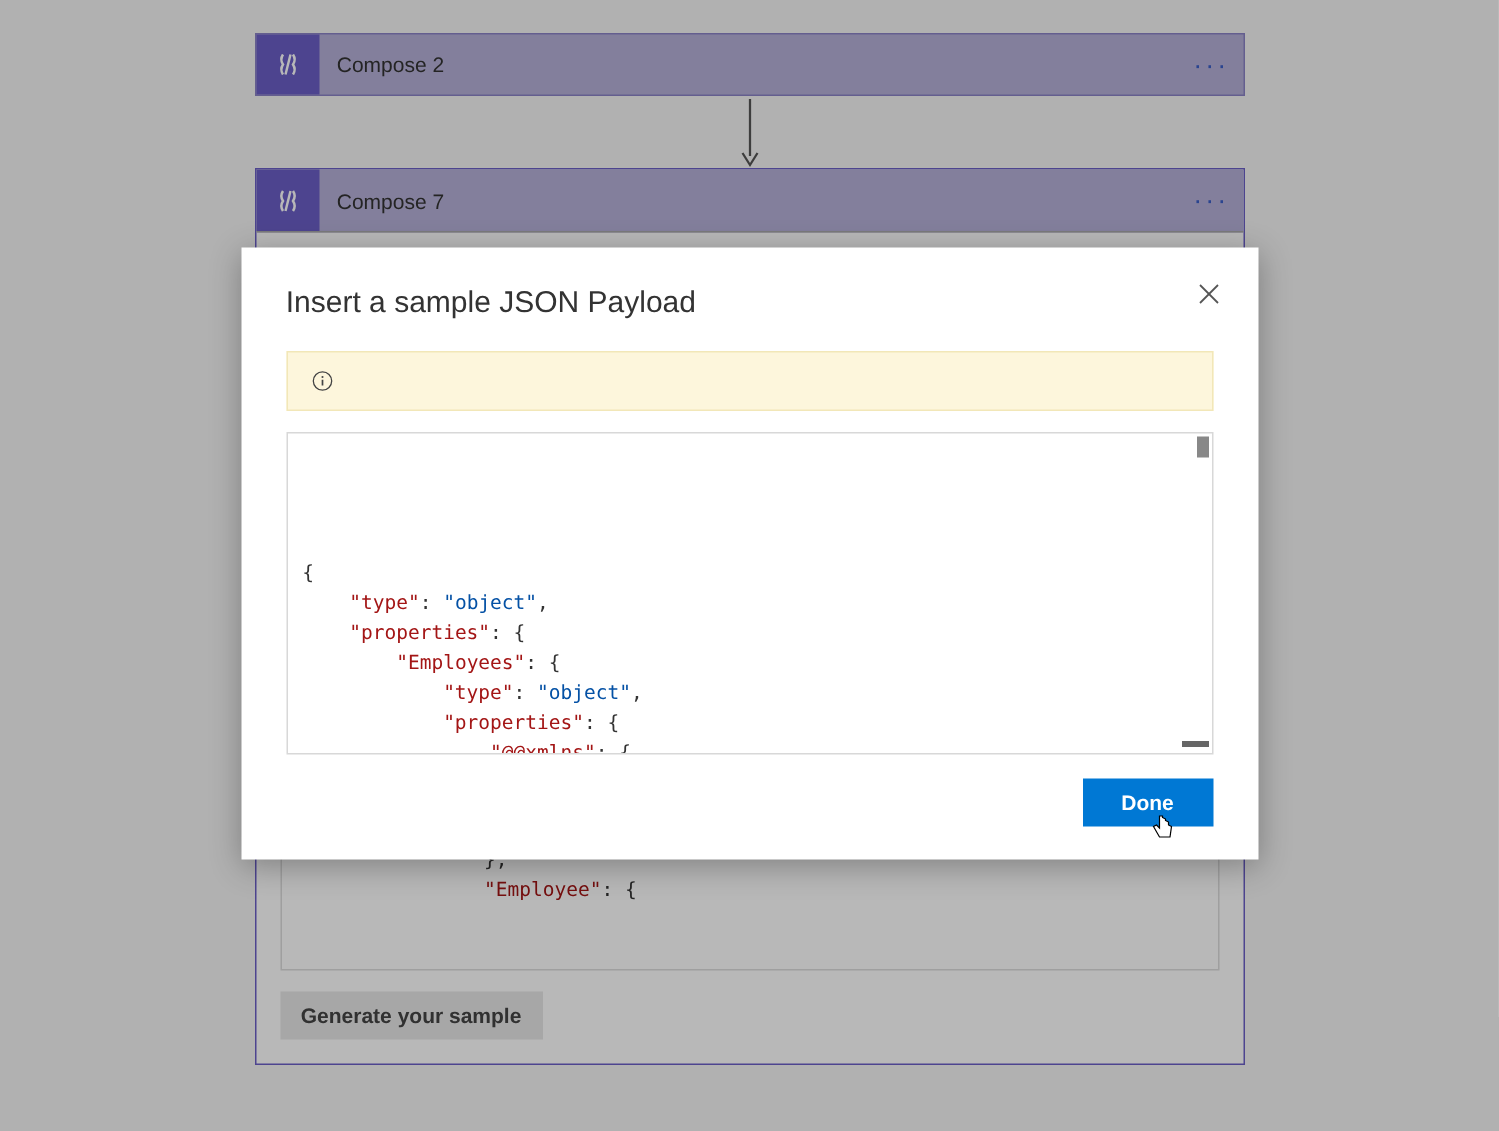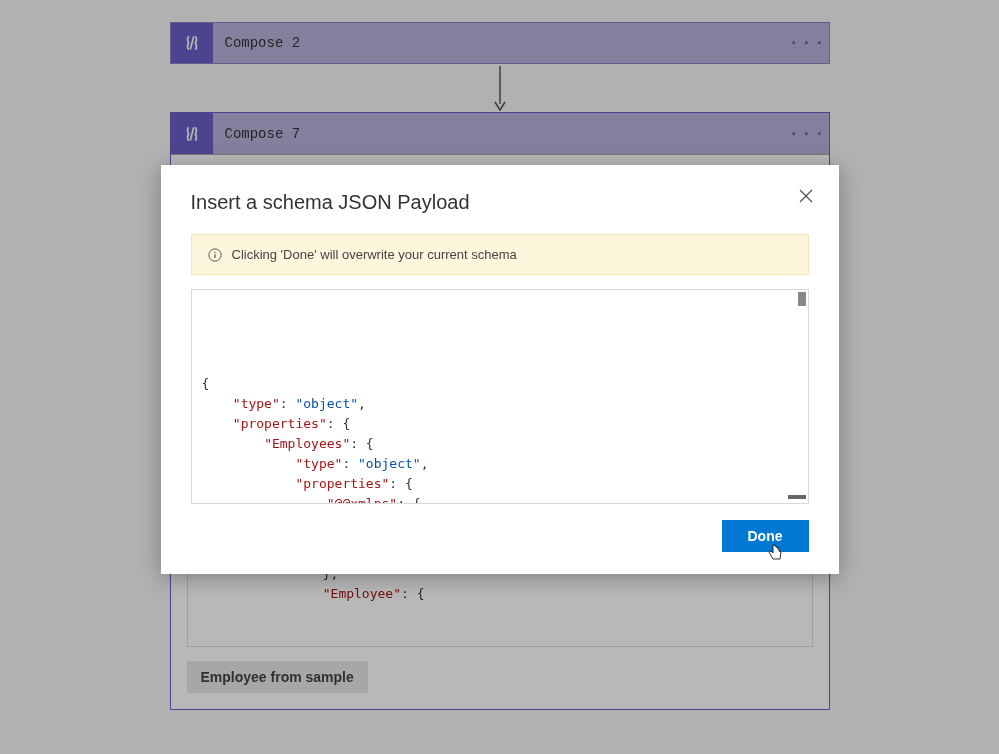--- a/index.html
+++ b/index.html
@@ -19,21 +19,20 @@
       align-items: center;
       padding-top: 22px;
     }
     .action-card {
       width: 660px;
       height: 42px;
       display: flex;
       align-items: stretch;
       background: #b6b1d8;
       border: 1px solid #8b83c7;
-      font-family: Liberation Mono, monospace;
     }
     .action-icon-box {
       width: 42px;
       background: #6b5fc7;
       display: flex;
       align-items: center;
       justify-content: center;
       color: #fff;
     }
     .action-icon-box svg { width: 20px; height: 20px; }
@@ -219,41 +218,40 @@
             <path d="M16 4c2 3 2 5 0 8 2 3 2 5 0 8"></path>
           <path d="M10 20l4-16"></path>
         </svg>
       </div>
       <div class="action-title">Compose 7</div>
       <div class="action-menu">···</div>
     </div>
     <div class="expanded-body">
       <div style="height:370px"></div>
       <div class="bg-code-area" id="bg-code"><div>                    <span class="tok-punc">  </span><span class="tok-key">"type"</span><span class="tok-punc">: </span><span class="tok-str">"string"</span></div><div>                <span class="tok-punc">},</span></div><div>                <span class="tok-key">"Employee"</span><span class="tok-punc">: {</span></div></div>
-      <button class="generate-btn">Employee from sample</button>
+      <button class="generate-btn">Generate your sample</button>
     </div>
   </div>
 </div>
 
 <div class="overlay">
   <div class="modal">
-    <div class="modal-title">Insert a schema JSON Payload</div>
+    <div class="modal-title">Insert a sample JSON Payload</div>
     <div class="modal-close">
       <svg width="14" height="14" viewBox="0 0 14 14">
           <line x1="1" y1="1" x2="13" y2="13" stroke="#555" stroke-width="1.2"></line>
           <line x1="13" y1="1" x2="1" y2="13" stroke="#555" stroke-width="1.2"></line>
         </svg>
     </div>
     <div class="info-banner">
       <svg viewBox="0 0 16 16">
           <circle cx="8" cy="8" r="7" fill="none" stroke="#444" stroke-width="1"></circle>
           <circle cx="8" cy="5" r="0.8" fill="#444"></circle>
           <line x1="8" y1="7" x2="8" y2="11.5" stroke="#444" stroke-width="1.3"></line>
         </svg>
-      <span>Clicking 'Done' will overwrite your current schema</span>
     </div>
     <div class="code-editor" id="code-editor">
       <div class="scrollbar-track"></div>
       <div class="scrollbar-track2"></div>
     <div><span class="tok-punc">{</span></div><div>    <span class="tok-key">"type"</span><span class="tok-punc">: </span><span class="tok-str">"object"</span><span class="tok-punc">,</span></div><div>    <span class="tok-key">"properties"</span><span class="tok-punc">: {</span></div><div>        <span class="tok-key">"Employees"</span><span class="tok-punc">: {</span></div><div>            <span class="tok-key">"type"</span><span class="tok-punc">: </span><span class="tok-str">"object"</span><span class="tok-punc">,</span></div><div>            <span class="tok-key">"properties"</span><span class="tok-punc">: {</span></div><div>                <span class="tok-key">"@@xmlns"</span><span class="tok-punc">: {</span></div></div>
     <div class="modal-footer">
       <button class="done-btn">
         <span>Done</span>
         <svg class="cursor-hand" viewBox="0 0 16 18">
             <path d="M6 1v8l-2-2-2 1 4 7h7l1-7-2-1v-2l-2-1V3l-2-1V1z" fill="#fff" stroke="#000" stroke-width="0.8"></path>

